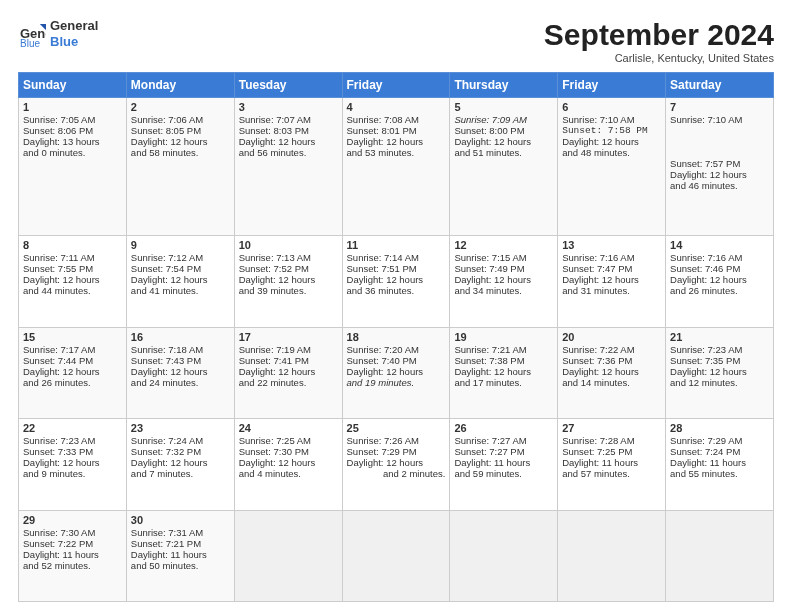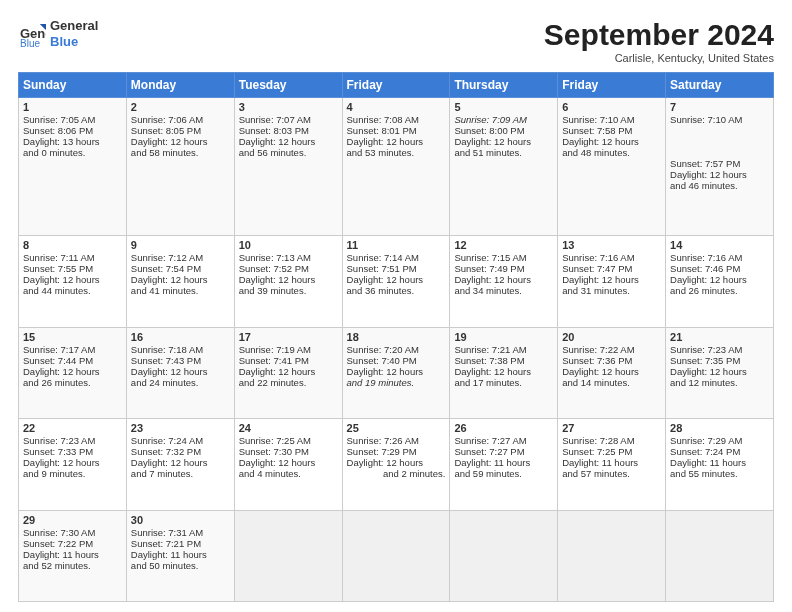--- a/index.html
+++ b/index.html
@@ -157,21 +157,21 @@
           <td>
             <span class="day-num">5</span>
             <span style="display: block; font-style: italic;">Sunrise: 7:09 AM</span>
             <span style="display: block;">Sunset: 8:00 PM</span>
             <span style="display: block;">Daylight: 12 hours</span>
             <span style="display: block;">and 51 minutes.</span>
           </td>
           <td>
             <span class="day-num">6</span>
             <span style="display: block;">Sunrise: 7:10 AM</span>
-            <span style="display: block;">Sunset: 7:58 PM</span>
+            <span style="display: block; font-family: Liberation Mono, monospace;">Sunset: 7:58 PM</span>
             <span style="display: block;">Daylight: 12 hours</span>
             <span style="display: block;">and 48 minutes.</span>
           </td>
           <td>
             <span class="day-num">7</span>
             <span style="display: block;">Sunrise: 7:10 AM</span>
             <span style="display: block; margin-top: 33px;">Sunset: 7:57 PM</span>
             <span style="display: block;">Daylight: 12 hours</span>
             <span style="display: block;">and 46 minutes.</span>
           </td>

